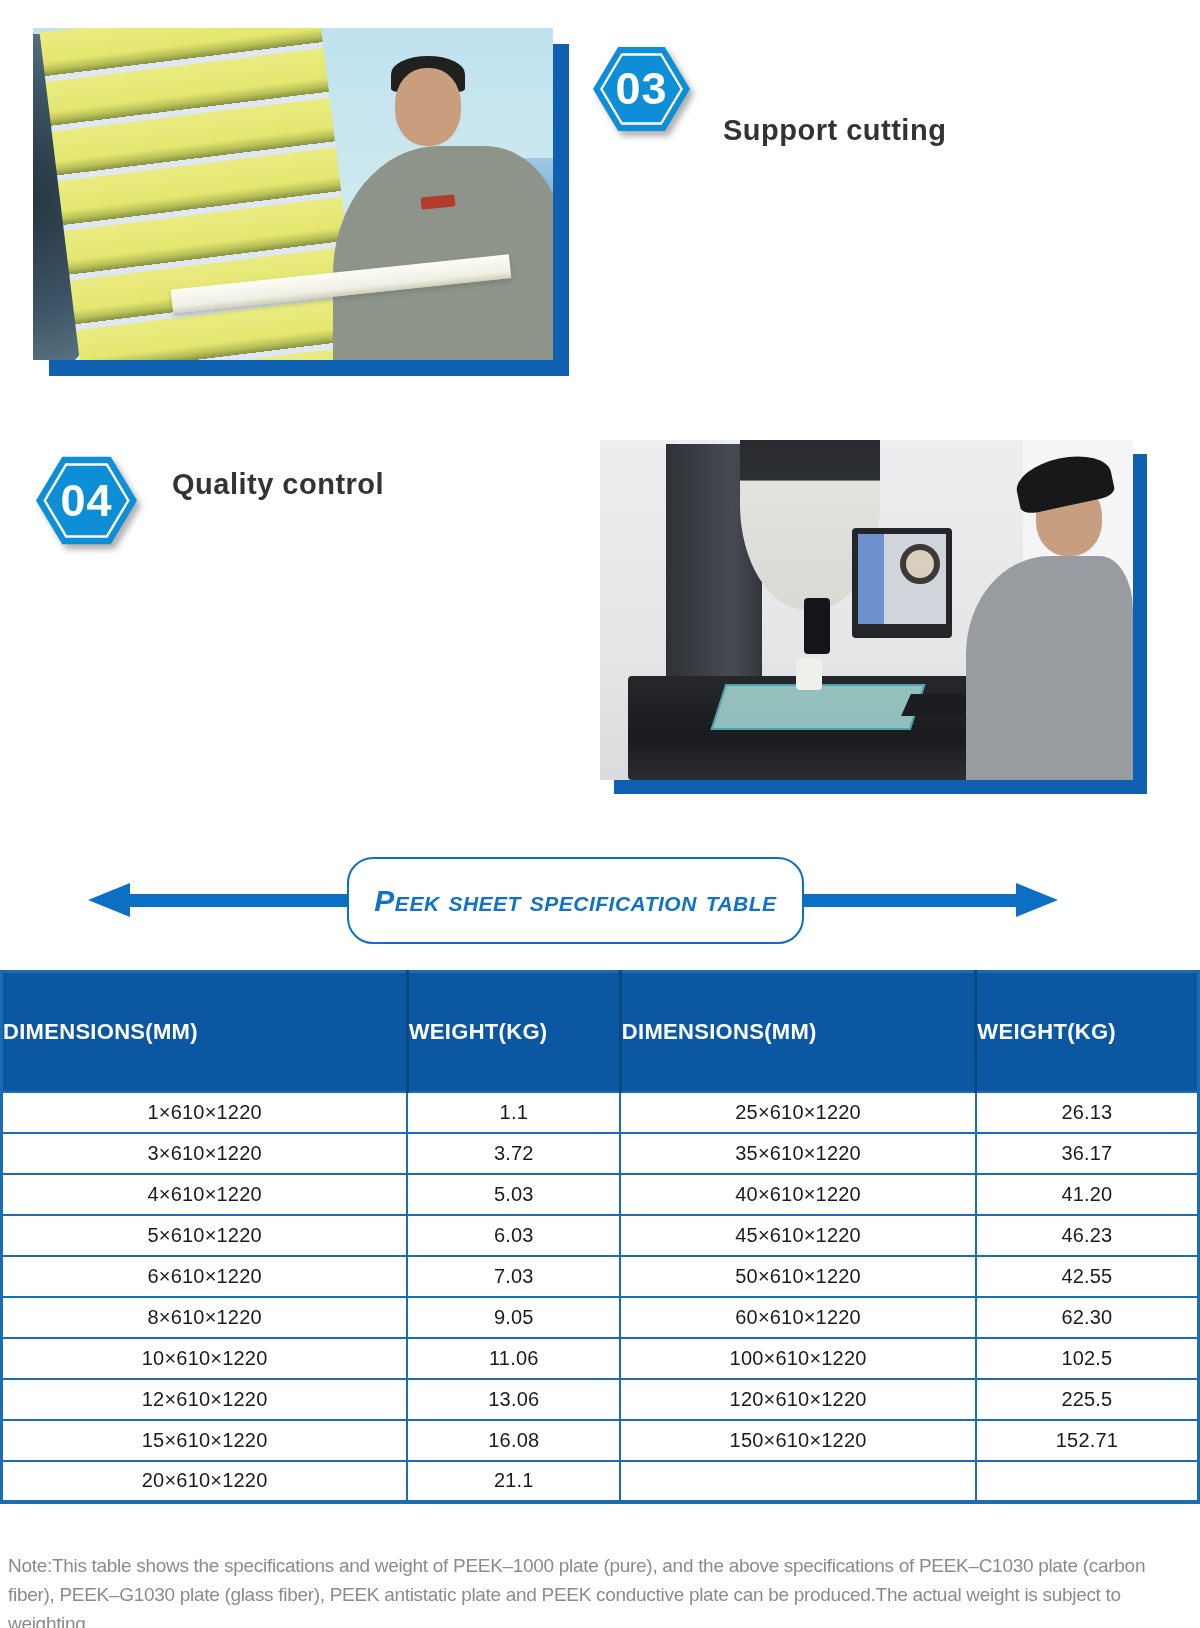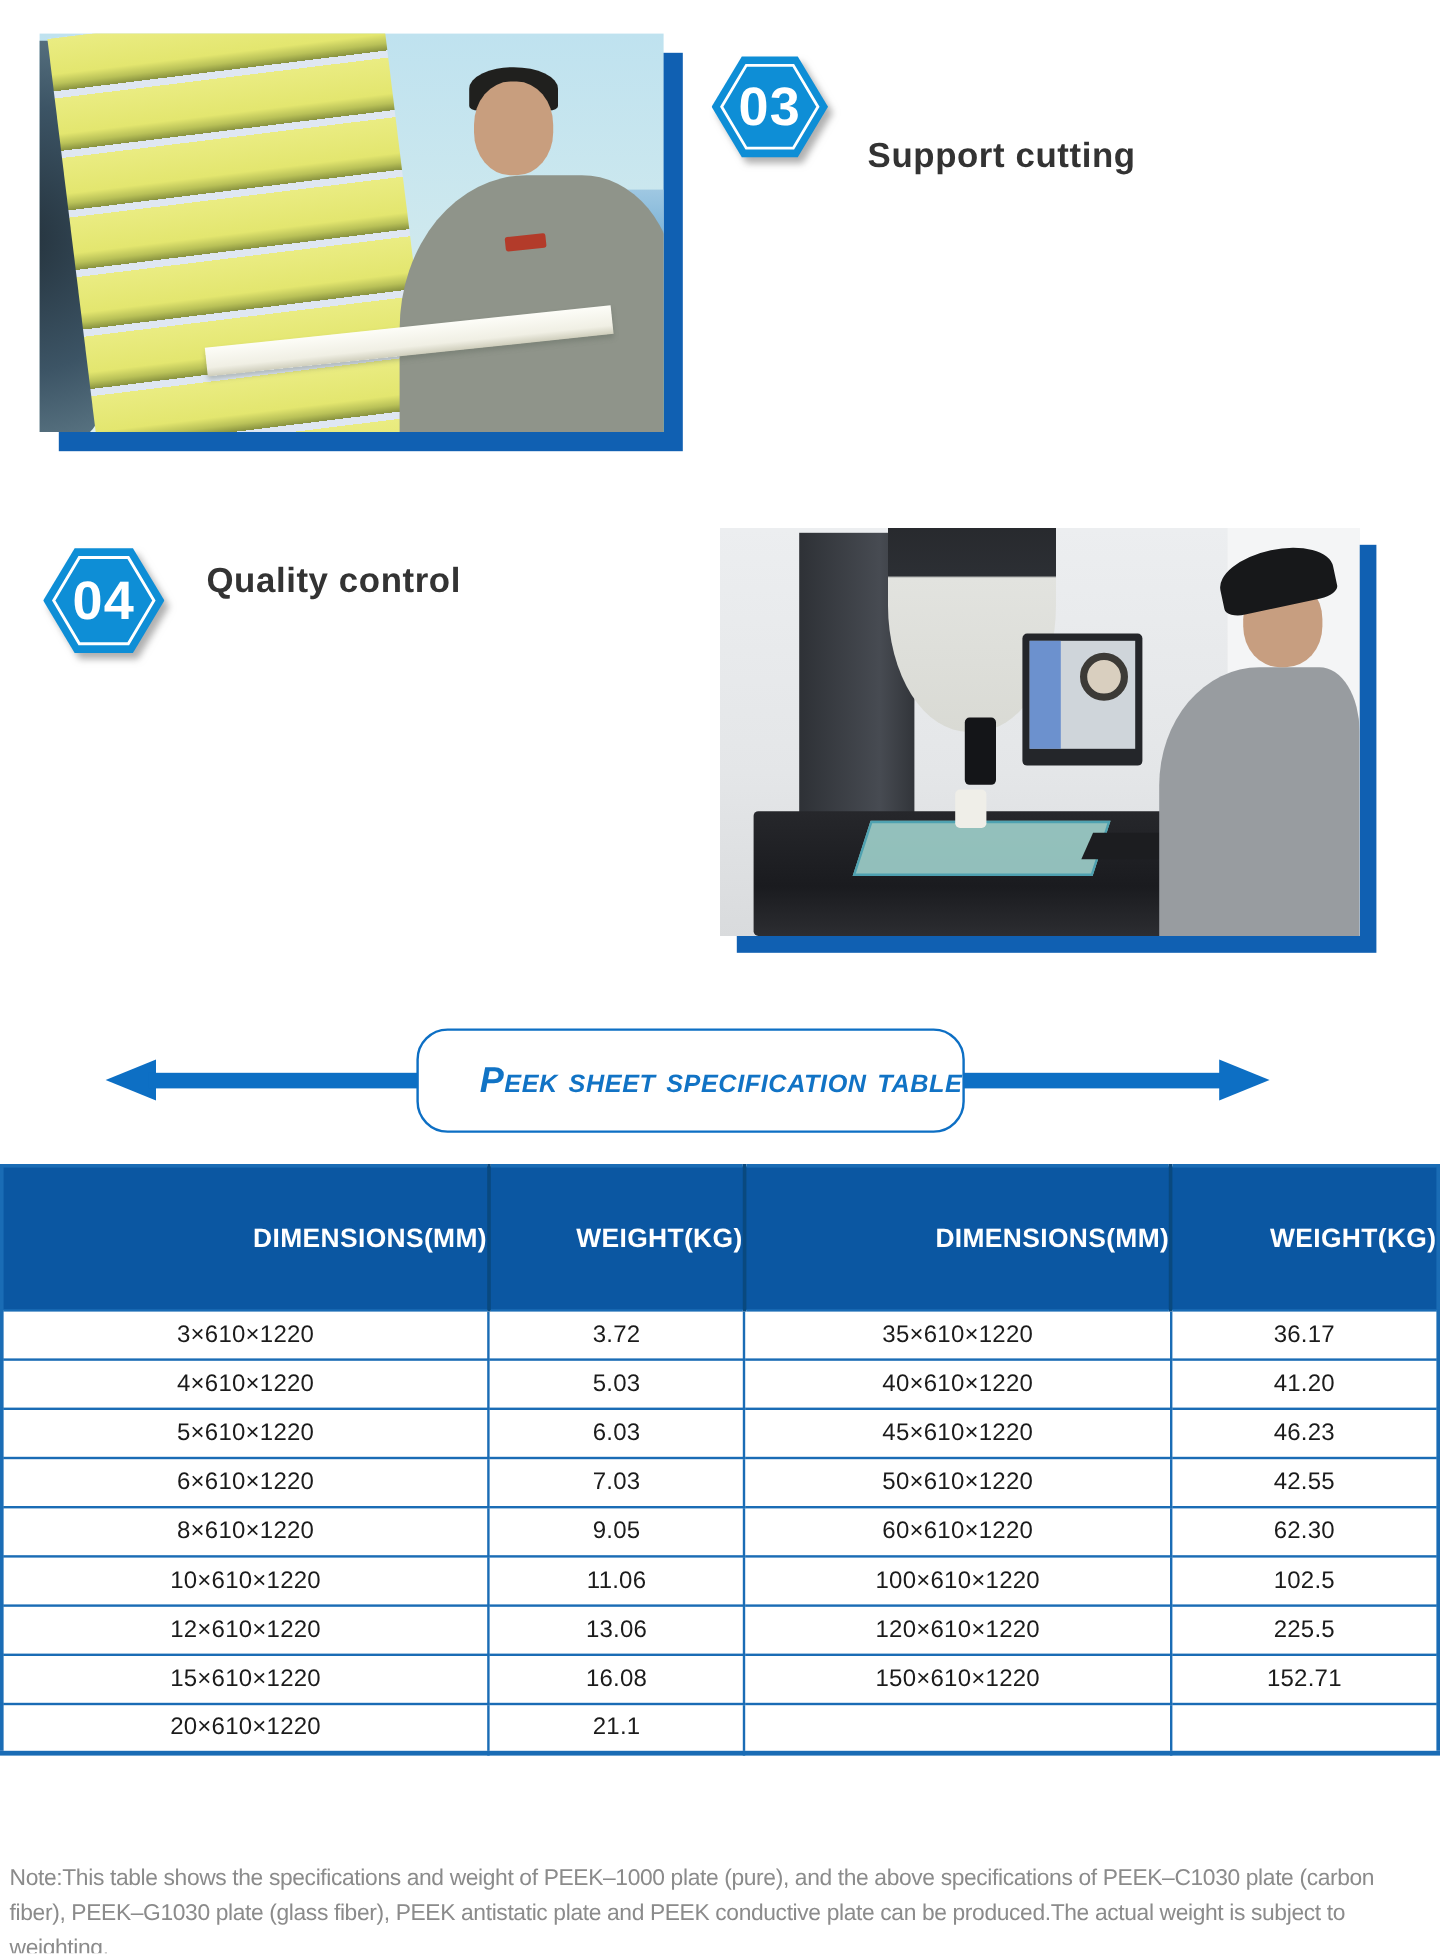--- a/index.html
+++ b/index.html
@@ -68,29 +68,29 @@
   #para03{left:661px;top:156px;width:540px;}
   #para04{left:103px;top:563px;width:520px;}
 
   
   #banner{position:absolute;left:0;top:855px;width:1200px;height:95px;}
   .arrow-bar{position:absolute;left:124px;top:39px;width:900px;height:13px;background:var(--banner-blue);}
   .arrow-head{position:absolute;top:28px;width:0;height:0;border-top:17px solid transparent;border-bottom:17px solid transparent;}
   .arrow-head.left{left:88px;border-right:42px solid var(--banner-blue);}
   .arrow-head.right{left:1016px;border-left:42px solid var(--banner-blue);}
   .banner-box{position:absolute;left:347px;top:2px;width:457px;height:87px;background:#ffffff;border:2px solid var(--banner-blue);
-    border-radius:26px;display:flex;align-items:center;justify-content:flex-end;}
+    border-radius:26px;display:flex;align-items:center;justify-content:center;}
   .banner-title{color:#1173c5;font-size:30px;font-weight:600;font-style:italic;font-variant:small-caps;letter-spacing:.5px;}
 
   
   #spec-table{position:absolute;left:0;top:970px;width:1200px;border-collapse:collapse;table-layout:fixed;
     border:3px solid var(--row-border-blue);border-bottom-width:4px;}
   #spec-table col.c1{width:33.9%;} #spec-table col.c2{width:17.8%;} #spec-table col.c3{width:29.7%;} #spec-table col.c4{width:18.6%;}
   #spec-table thead th{height:120px;background:var(--header-blue);color:#ffffff;font-size:22px;font-weight:bold;
-    letter-spacing:.3px;text-align:right;vertical-align:middle;border-left:3px solid var(--header-divider);font-stretch:condensed;}
+    letter-spacing:.3px;text-align:left;vertical-align:middle;border-left:3px solid var(--header-divider);font-stretch:condensed;}
   #spec-table thead th:first-child{border-left:none;}
   #spec-table tbody td{height:41px;background:#ffffff;border:2px solid var(--row-border-blue);
     text-align:center;vertical-align:middle;color:#1b1b1b;font-size:20px;font-stretch:condensed;letter-spacing:.2px;}
 
   
   #note{position:absolute;left:8px;top:1551px;width:1186px;color:#8b8b8b;font-size:19px;line-height:29px;
     letter-spacing:-.3px;font-stretch:condensed;}
 </style>
 </head>
 <body>
@@ -166,20 +166,26 @@
     <thead>
       <tr>
         <th>DIMENSIONS(MM)</th>
         <th>WEIGHT(KG)</th>
         <th>DIMENSIONS(MM)</th>
         <th>WEIGHT(KG)</th>
       </tr>
     </thead>
     <tbody>
         <tr>
+          <td>1×610×1220</td>
+          <td>1.1</td>
+          <td>25×610×1220</td>
+          <td>26.13</td>
+        </tr>
+        <tr>
           <td>3×610×1220</td>
           <td>3.72</td>
           <td>35×610×1220</td>
           <td>36.17</td>
         </tr>
         <tr>
           <td>4×610×1220</td>
           <td>5.03</td>
           <td>40×610×1220</td>
           <td>41.20</td>

